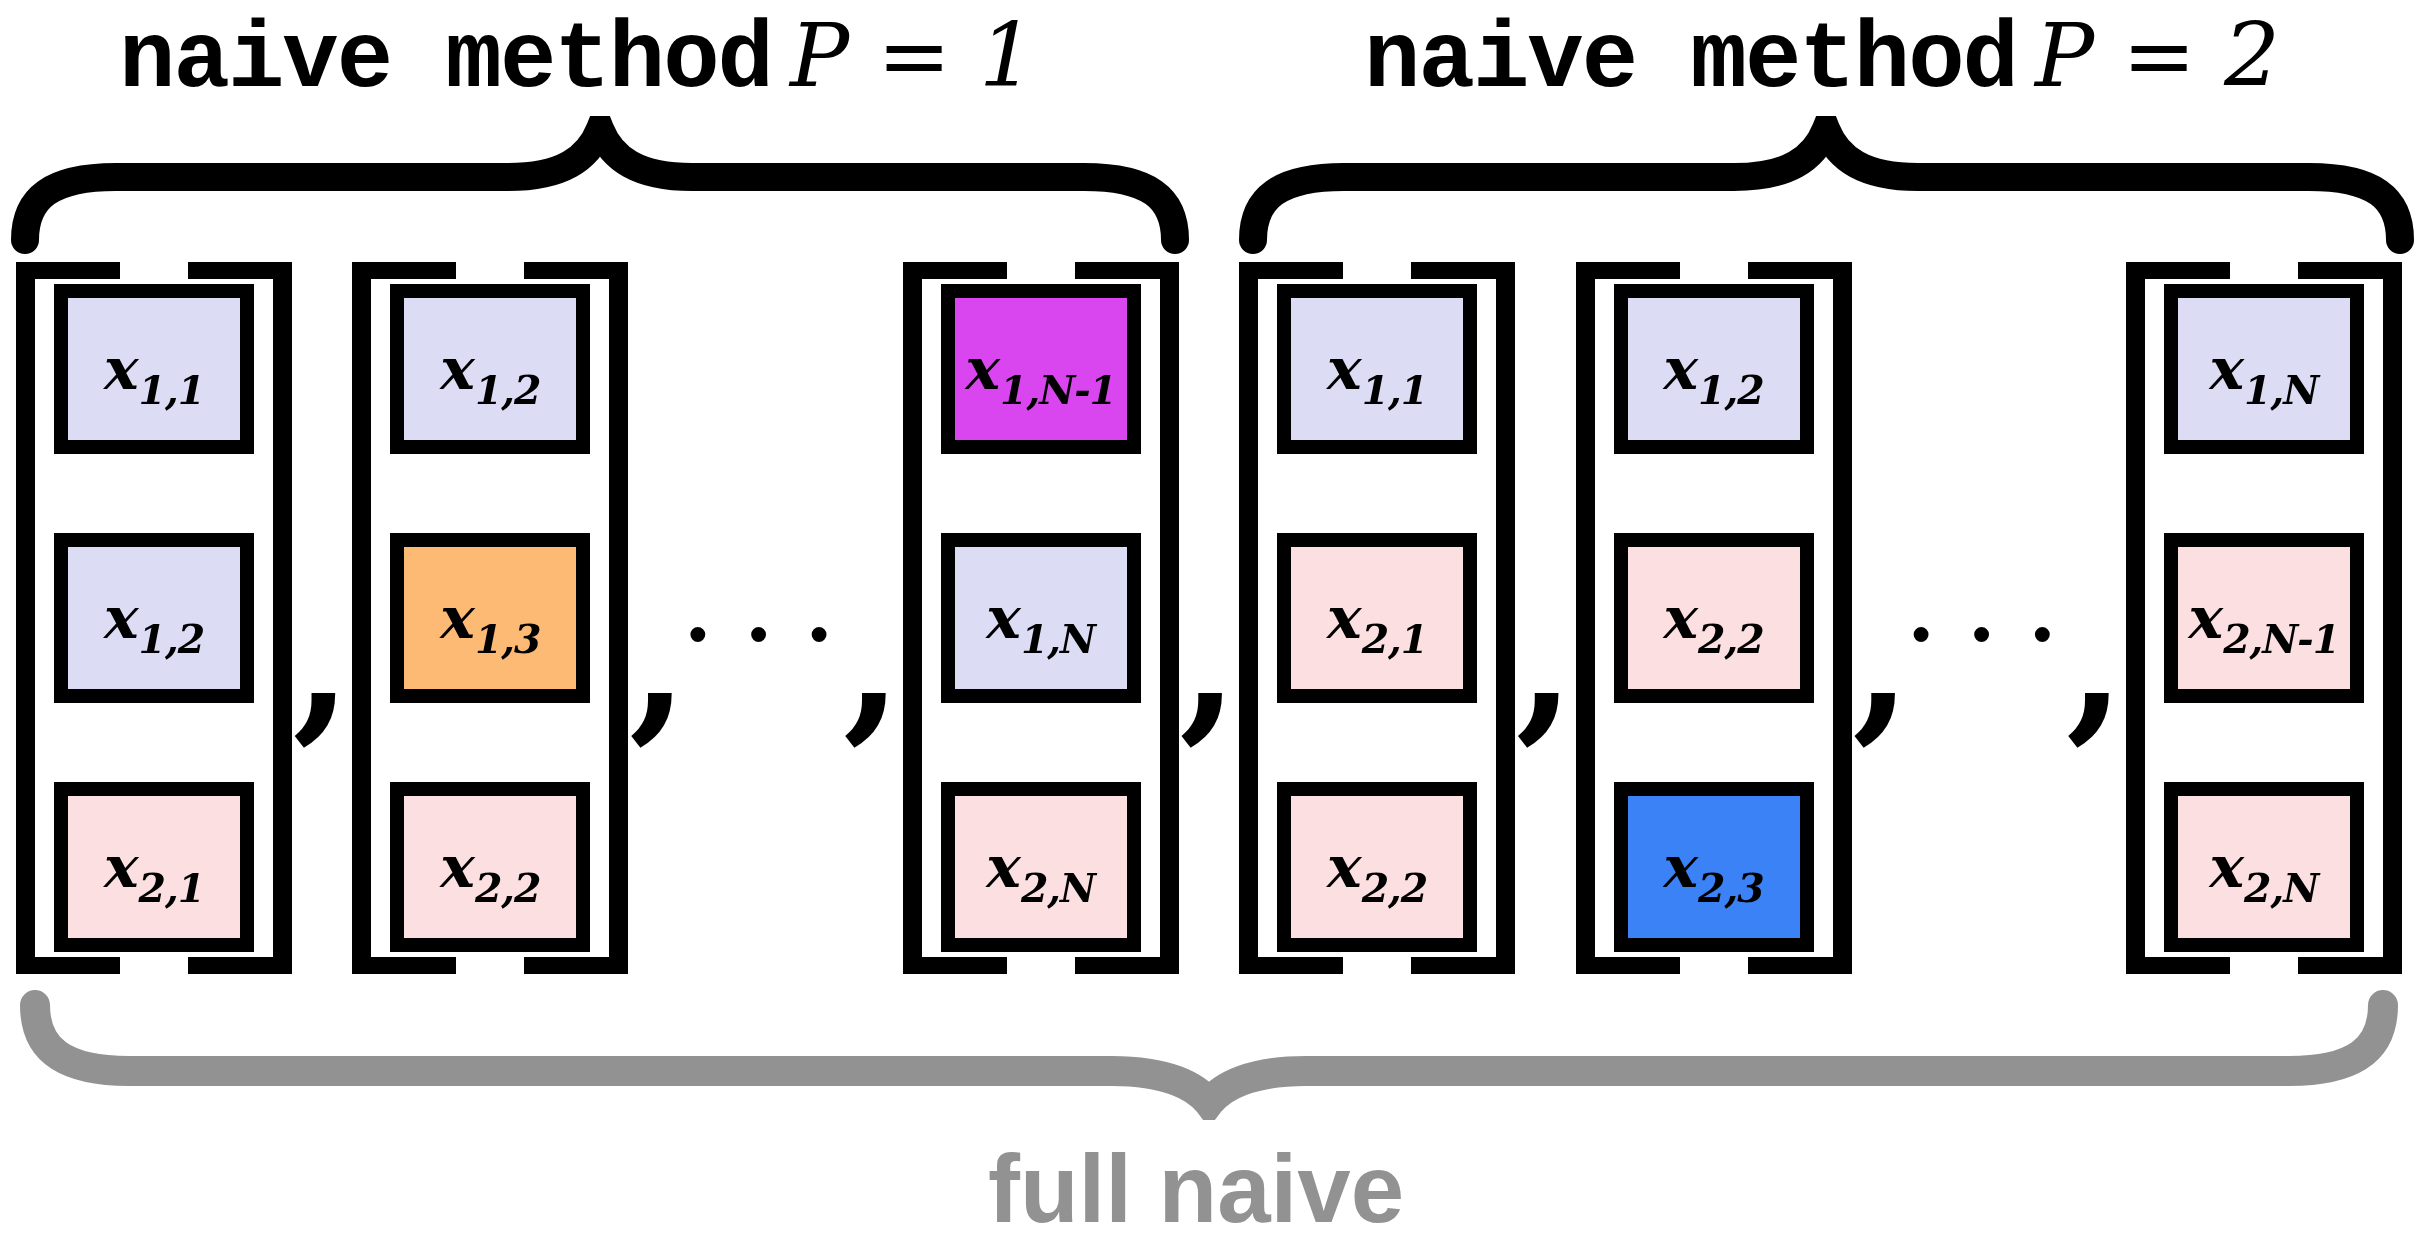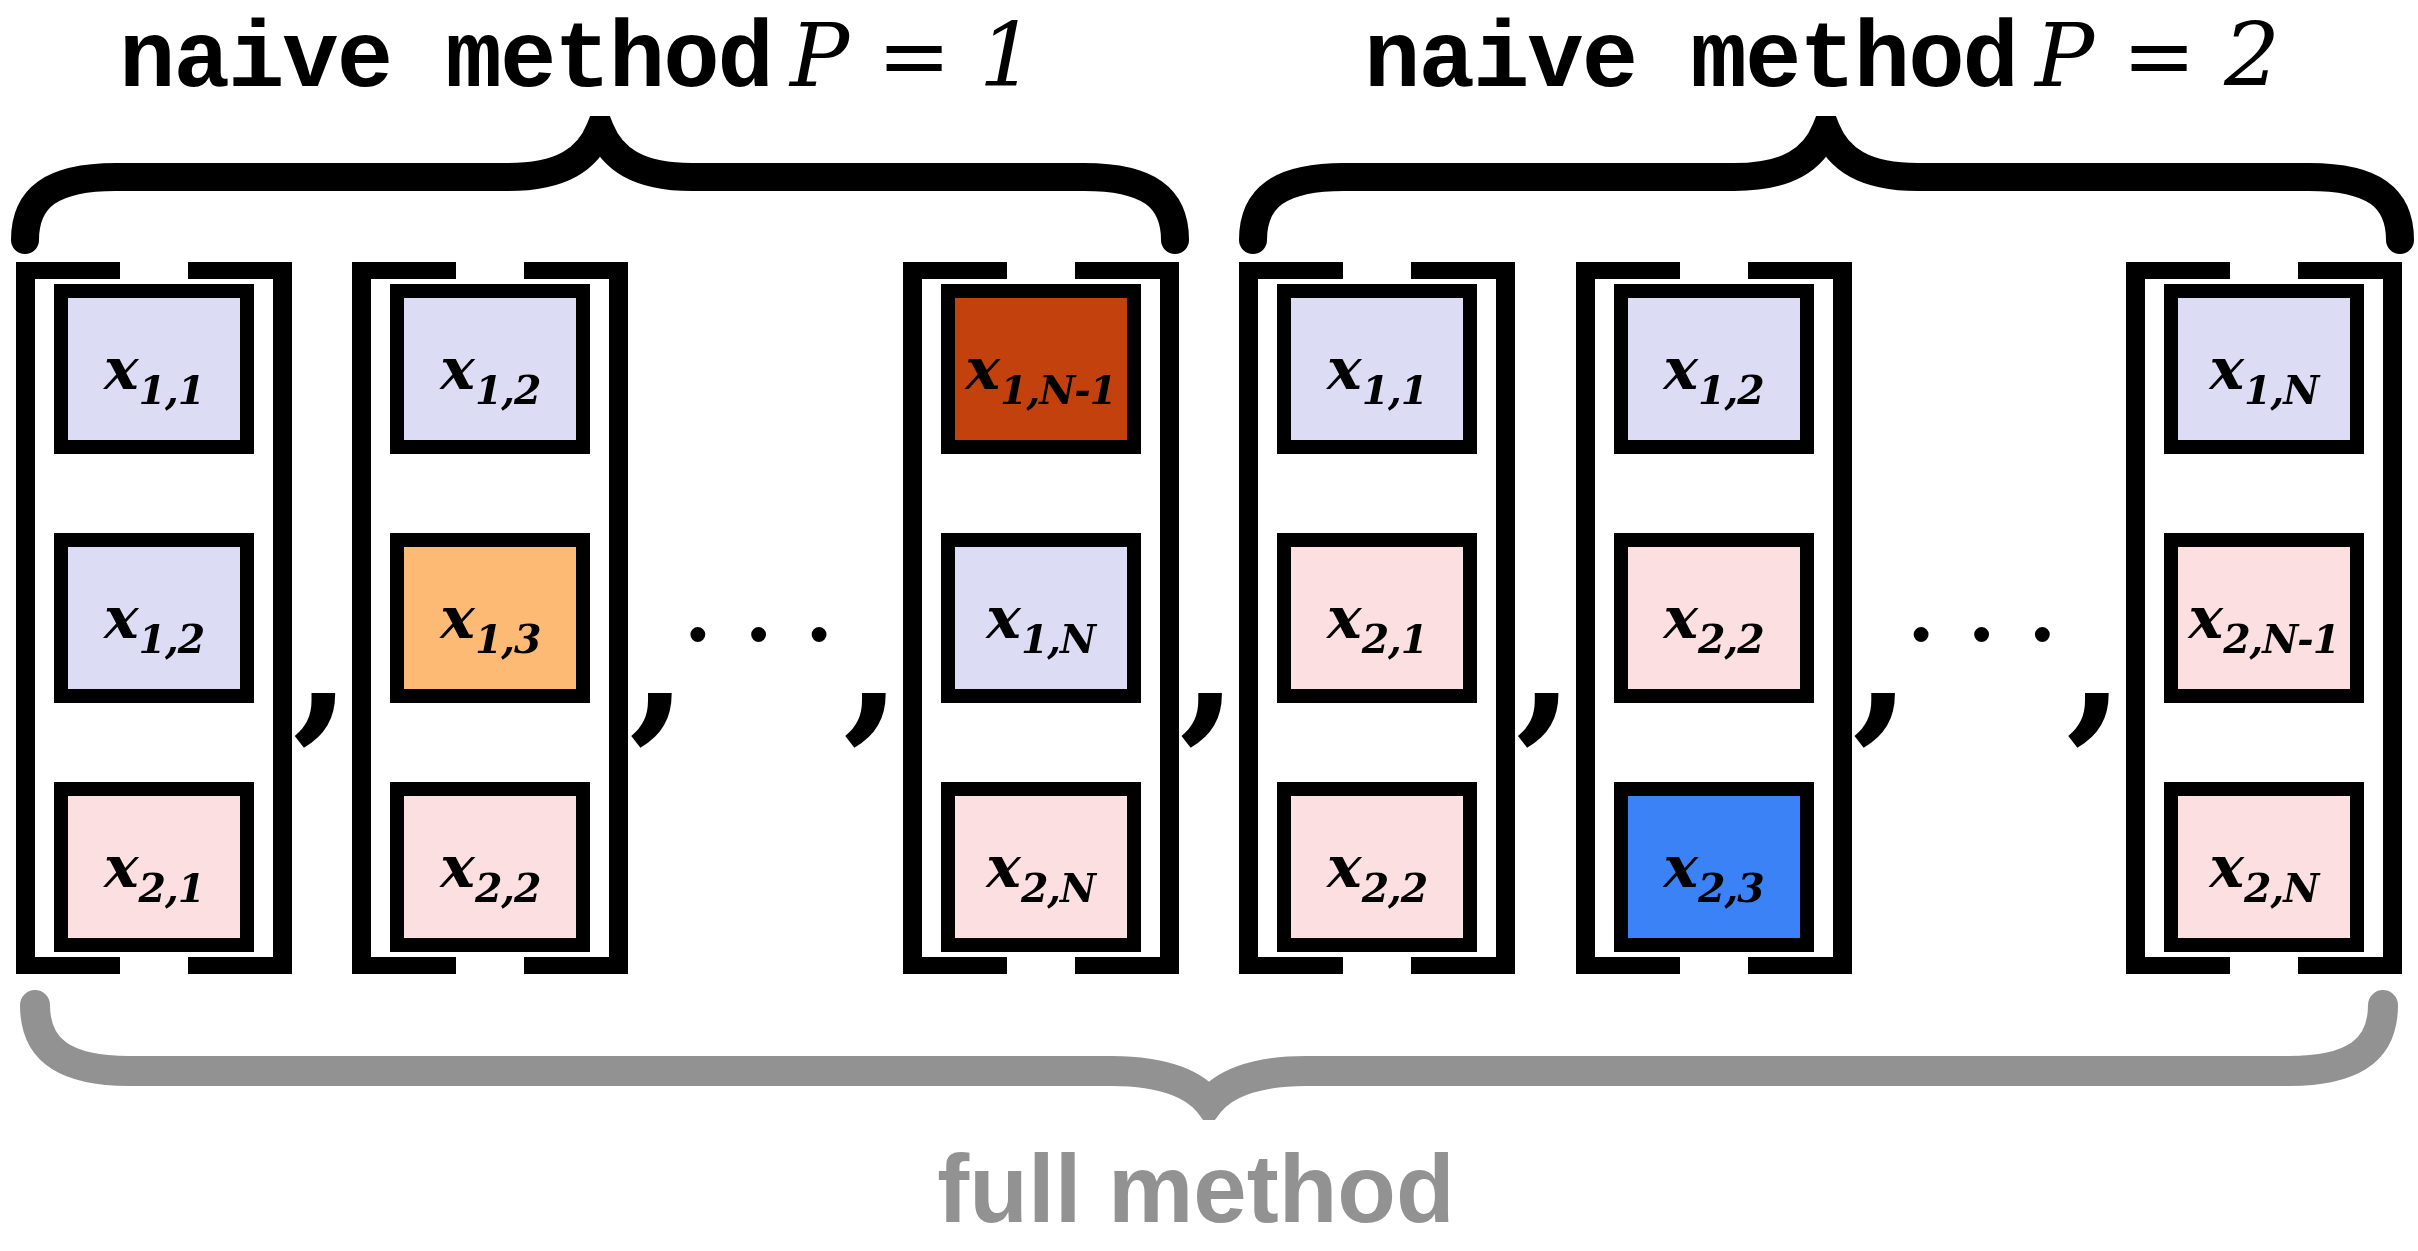--- a/index.html
+++ b/index.html
@@ -128,21 +128,21 @@
           </div>
         </div>
         <div class="bracket bracket-r"></div>
       </div>
       <div class="seq-comma">,</div>
       <div class="seq-dots">• • •</div>
       <div class="seq-comma">,</div>
       <div class="vector">
         <div class="bracket bracket-l"></div>
         <div class="cells">
-          <div class="cell" style="background: #c2410c;">
+          <div class="cell" style="background: #d946ef;">
             <span class="cell-label"><span>x</span><sub>1,N-1</sub></span>
           </div>
           <div class="cell" style="background: rgb(220, 220, 244);">
             <span class="cell-label"><span>x</span><sub>1,N</sub></span>
           </div>
           <div class="cell" style="background: rgb(251, 223, 225);">
             <span class="cell-label"><span>x</span><sub>2,N</sub></span>
           </div>
         </div>
         <div class="bracket bracket-r"></div>
@@ -196,15 +196,15 @@
           </div>
         </div>
         <div class="bracket bracket-r"></div>
       </div>
     </div>
 
   <svg class="brace brace-bottom" width="2382" height="132" viewBox="0 0 2382 132">
     <path d="M 17 17 C 17 61 45 83 111 83 L 1094 83 C 1149 83 1178 98 1191 115 C 1204 98 1233 83 1288 83 L 2271 83 C 2337 83 2365 61 2365 17" fill="none" stroke="#929292" stroke-width="30" stroke-linecap="round"></path>
   </svg>
 
-  <div class="bottom-label">full method</div>
+  <div class="bottom-label">full naive</div>
 
 </div>
 
 </body></html>

